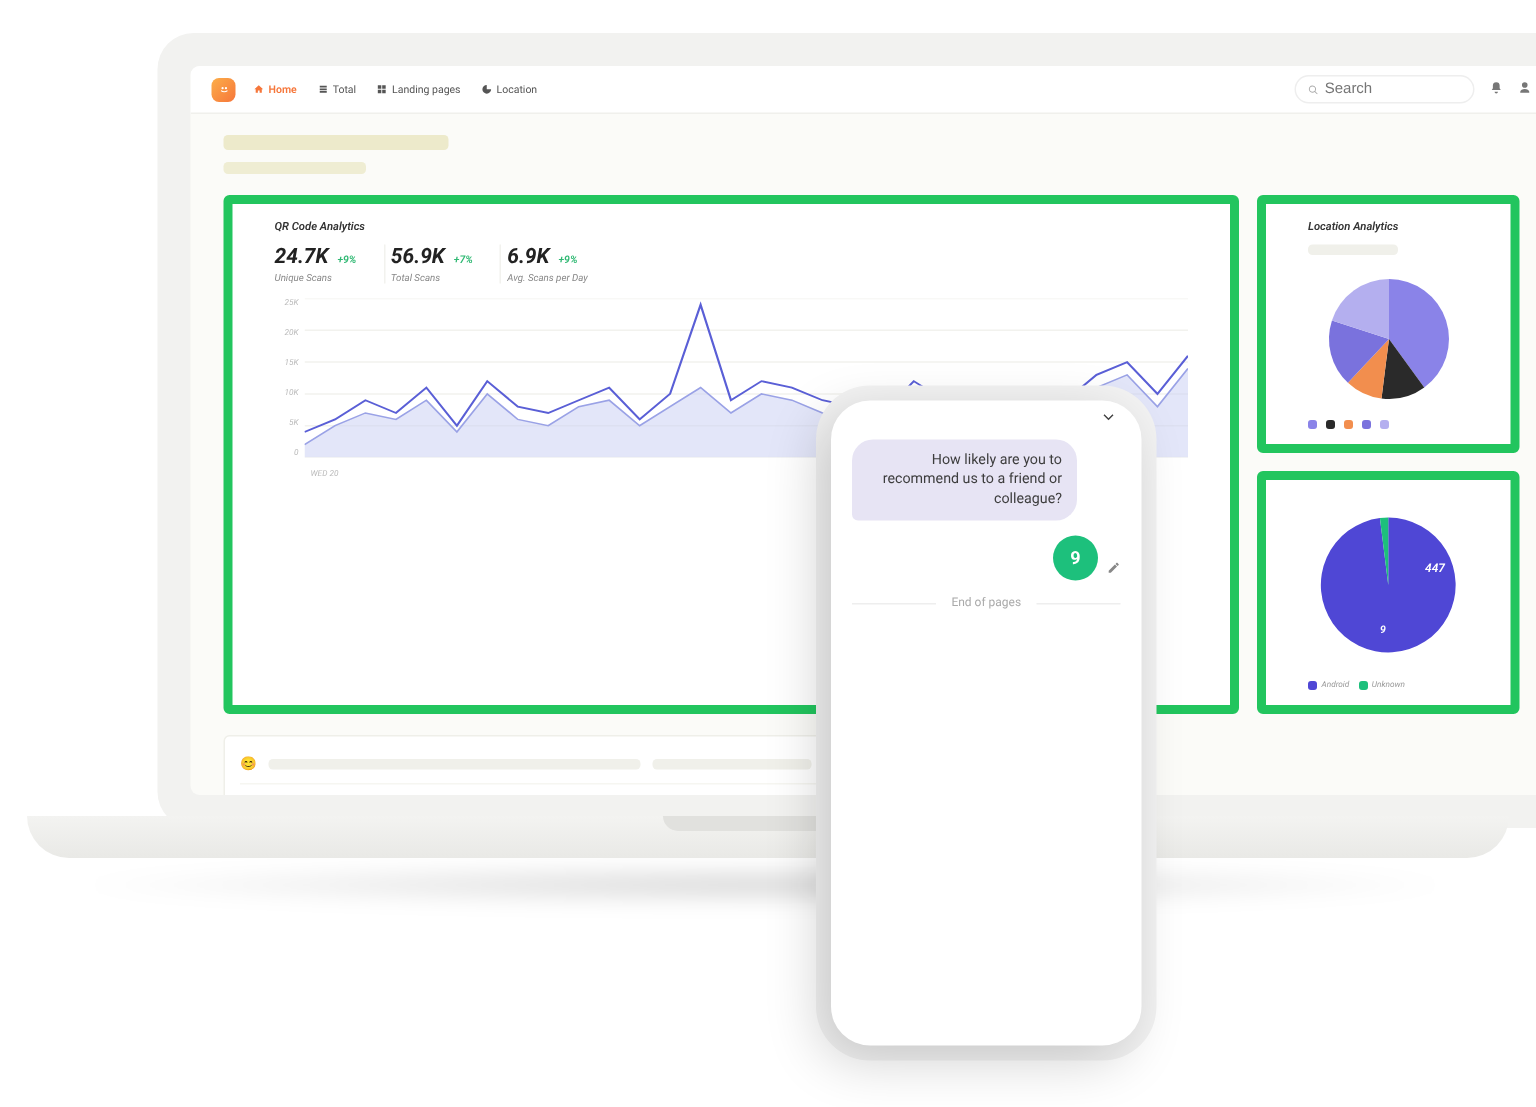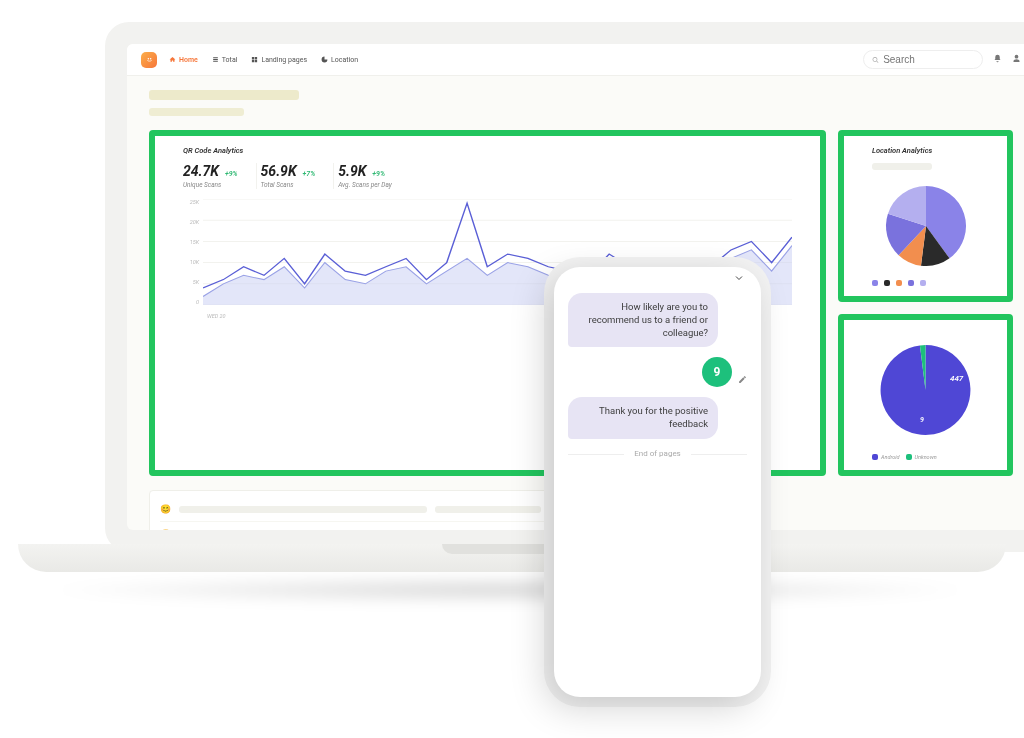--- a/index.html
+++ b/index.html
@@ -286,21 +286,21 @@
             </div>
             <div class="stat">
               <div class="stat-val">
                   <span class="num">56.9K</span>
                   <span class="delta">+7%</span>
                 </div>
               <div class="stat-lbl">Total Scans</div>
             </div>
             <div class="stat">
               <div class="stat-val">
-                  <span class="num">5.9K</span>
+                  <span class="num">6.9K</span>
                   <span class="delta">+9%</span>
                 </div>
               <div class="stat-lbl">Avg. Scans per Day</div>
             </div>
           </div>
           <div class="chart">
             <div class="y-ticks">
               <span>25K</span>
               <span>20K</span>
               <span>15K</span>
@@ -414,18 +414,17 @@
         </svg></span>
   </div>
   <div class="chat">
     <div class="bubble bot">How likely are you to recommend us to a friend or colleague?</div>
     <div class="user-row">
       <div class="score9">9</div>
       <span class="edit-ic"><svg viewBox="0 0 24 24" fill="currentColor">
             <path d="M3 17.25V21h3.75L17.81 9.94l-3.75-3.75L3 17.25zM20.71 7.04a1 1 0 0 0 0-1.41l-2.34-2.34a1 1 0 0 0-1.41 0l-1.83 1.83 3.75 3.75 1.83-1.83z"></path>
           </svg></span>
     </div>
-    <div class="bubble bot">Thank you for the positive feedback</div>
     <div class="eos">
         <span>End of pages</span>
       </div>
   </div>
 </div>
 
 </body></html>

